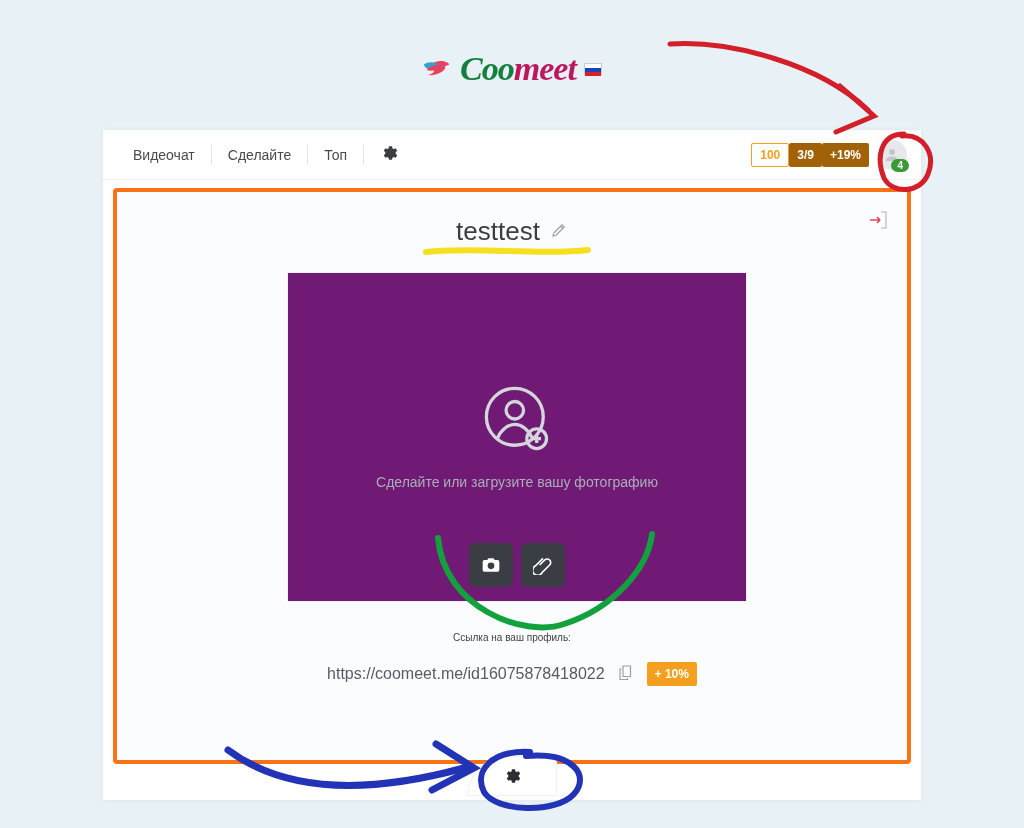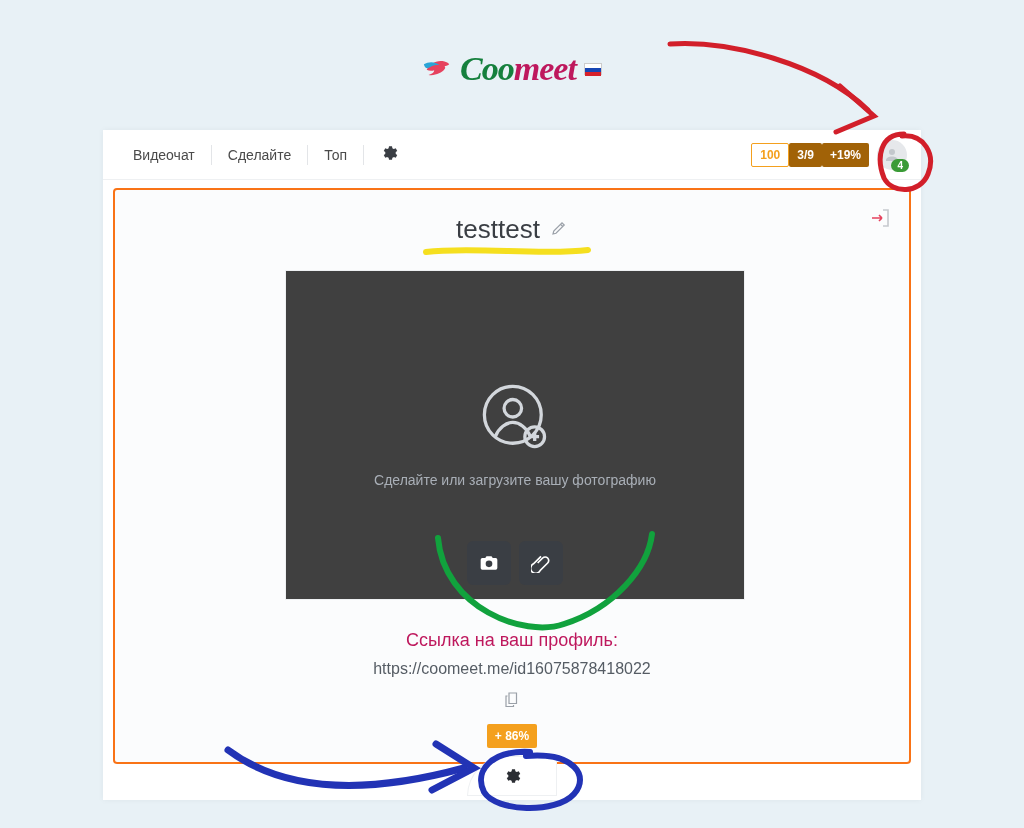--- a/index.html
+++ b/index.html
@@ -85,66 +85,66 @@
     position:absolute; bottom:-2px; right:-2px;
     background:#3a9b36; color:#fff; font-size:10px; font-weight:600;
     border-radius:8px; padding:1px 6px;
   }
 
   
   .panel {
     position: absolute;
     left: 10px; right: 10px; top: 58px; bottom: 36px;
     background: #fbfcfd;
-    border: 2px solid #f97316;
+    border: 4px solid #f97316;
     border-radius: 4px;
   }
 
   .logout {
     position:absolute; top:16px; right:16px;
     width:24px; height:24px; color:#c6c9ce; cursor:pointer;
   }
 
   .username-row {
     position:absolute; top:24px; left:0; right:0;
     display:flex; justify-content:center; align-items:center; gap:10px;
   }
   .username { font-size: 26px; color:#3a3e44; }
   .edit-icon { width:18px; height:18px; color:#9aa0a8; cursor:pointer; }
 
   .photo-box {
     position:absolute;
     left: 170px; top: 80px;
     width: 460px; height: 330px;
-    background:#404040;
+    background:#701a75;
     border:1px solid #eef0f2;
     display:flex; flex-direction:column; align-items:center; justify-content:center;
   }
   .photo-placeholder {
     width:70px; height:70px; color:#d3d7dc;
   }
   .photo-caption { margin-top:20px; font-size:14px; color:#a9afb7; }
   .photo-actions {
     position:absolute; bottom:14px; left:0; right:0;
     display:flex; justify-content:center; gap:8px;
   }
   .photo-btn {
     width:44px; height:44px; border-radius:6px;
     background:#3a3e44; color:#fff;
     display:flex; align-items:center; justify-content:center;
     cursor:pointer;
   }
 
   .profile-link-caption {
     position:absolute; top:440px; left:0; right:0;
-    text-align:center; font-size:18px; color:#be185d;
+    text-align:center; font-size:10px; color:#404040;
   }
   .profile-link-row {
     position:absolute; top:470px; left:0; right:0;
-    display:flex; justify-content:center; align-items:center; gap:12px;flex-direction:column;
+    display:flex; justify-content:center; align-items:center; gap:12px;
   }
   .profile-link { font-size:16px; color:#555c64; }
   .copy-icon { width:18px; height:18px; color:#9aa0a8; cursor:pointer; }
   .bonus-btn {
     background:#f4a01e; color:#fff; font-size:12px; font-weight:600;
     padding:5px 8px; border-radius:2px; cursor:pointer;
   }
 
   
   .settings-tab {
@@ -268,21 +268,21 @@
     </div>
 
     <div class="profile-link-caption">Ссылка на ваш профиль:</div>
     <div class="profile-link-row">
       <span class="profile-link">https://coomeet.me/id16075878418022</span>
       <span>
         <svg class="copy-icon" viewBox="0 0 24 24">
             <path fill="none" stroke="currentColor" stroke-width="1.6" d="M8 4h10v14H8zM6 8H4v14h10v-2"></path>
           </svg>
       </span>
-      <span class="bonus-btn">+ 86%</span>
+      <span class="bonus-btn">+ 10%</span>
     </div>
   </div>
 </div>
 
 <div class="settings-tab">
   <svg viewBox="0 0 24 24">
       <path fill="currentColor" d="M12 8a4 4 0 100 8 4 4 0 000-8zm9 4a7 7 0 00-.1-1.2l2.1-1.6-2-3.4-2.5 1a7 7 0 00-2-1.2L16 3h-4l-.5 2.6a7 7 0 00-2 1.2l-2.5-1-2 3.4 2.1 1.6A7 7 0 007 12c0 .4 0 .8.1 1.2L5 14.8l2 3.4 2.5-1a7 7 0 002 1.2L12 21h4l.5-2.6a7 7 0 002-1.2l2.5 1 2-3.4-2.1-1.6c.1-.4.1-.8.1-1.2z"></path>
     </svg>
 </div>
 

